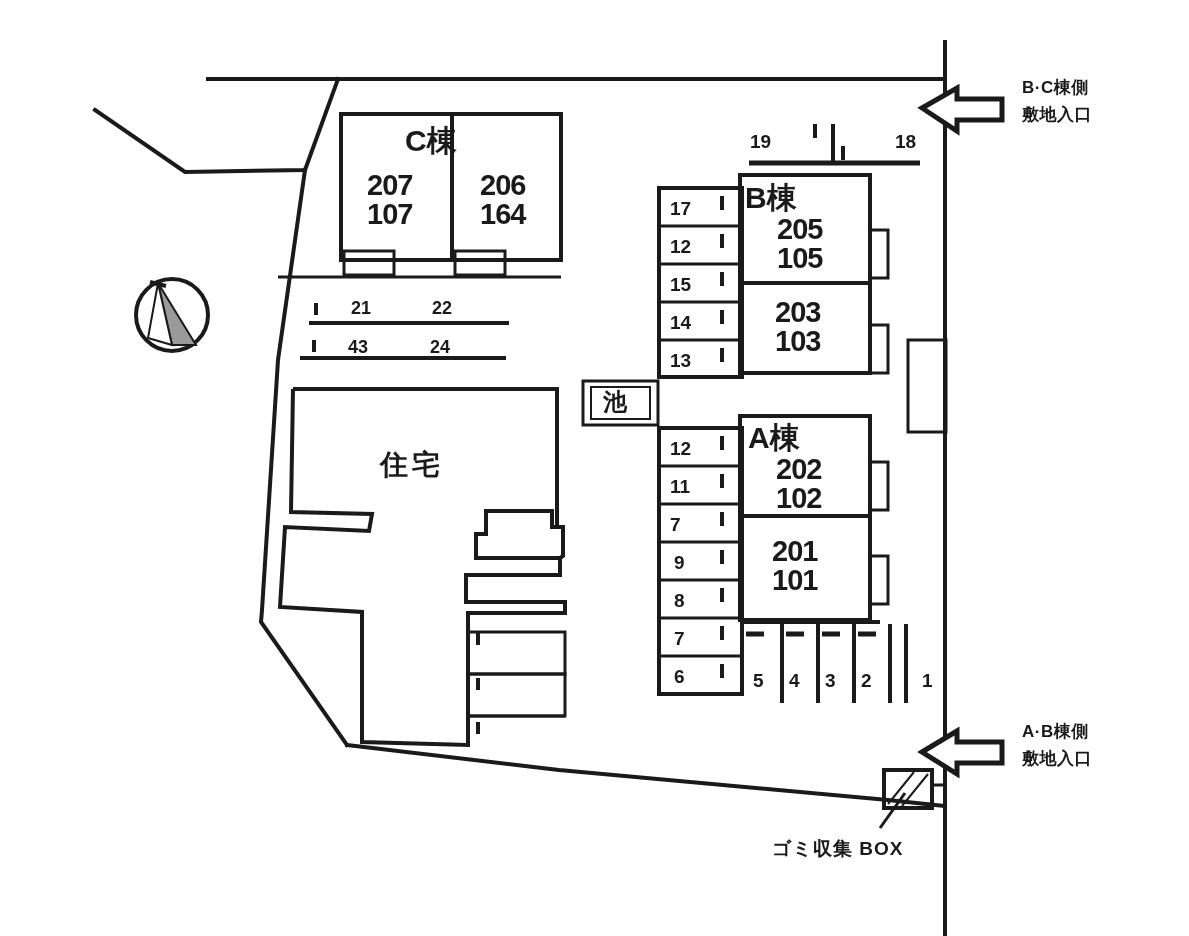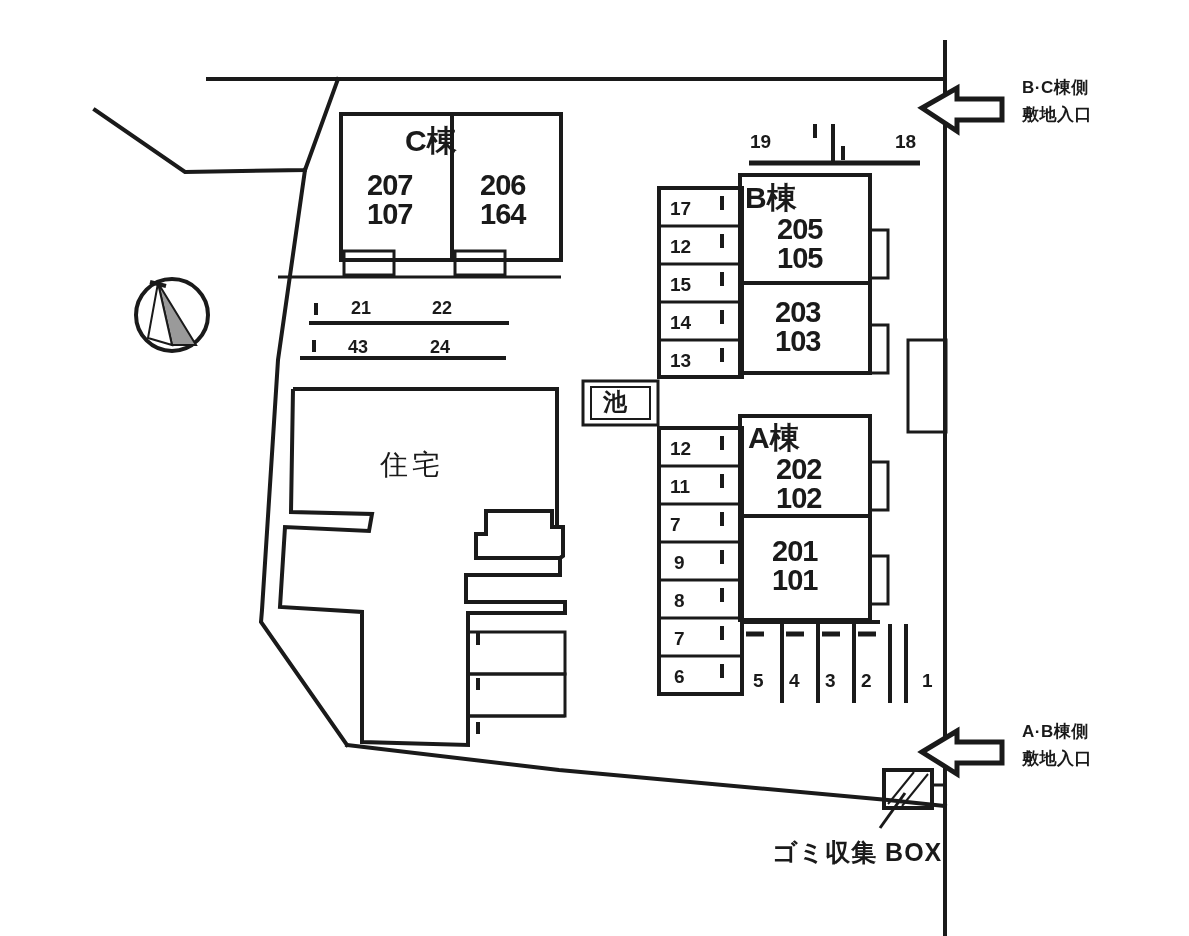--- a/index.html
+++ b/index.html
@@ -50,25 +50,25 @@
     font-size: 17px;
     font-weight: bold;
     letter-spacing: 0.5px;
   }
   .pond-label {
     font-size: 24px;
     font-weight: bold;
   }
   .house-label {
     font-size: 28px;
-    font-weight: normal;
+    font-weight: bold;
     letter-spacing: 4px;
   }
   .trash-label {
-    font-size: 25px;
+    font-size: 19px;
     font-weight: bold;
     letter-spacing: 1px;
   }
 </style>
 </head>
 <body>
 
 <div id="site-plan">
 
   <svg id="plan-svg" width="1189" height="936" viewBox="0 0 1189 936">

